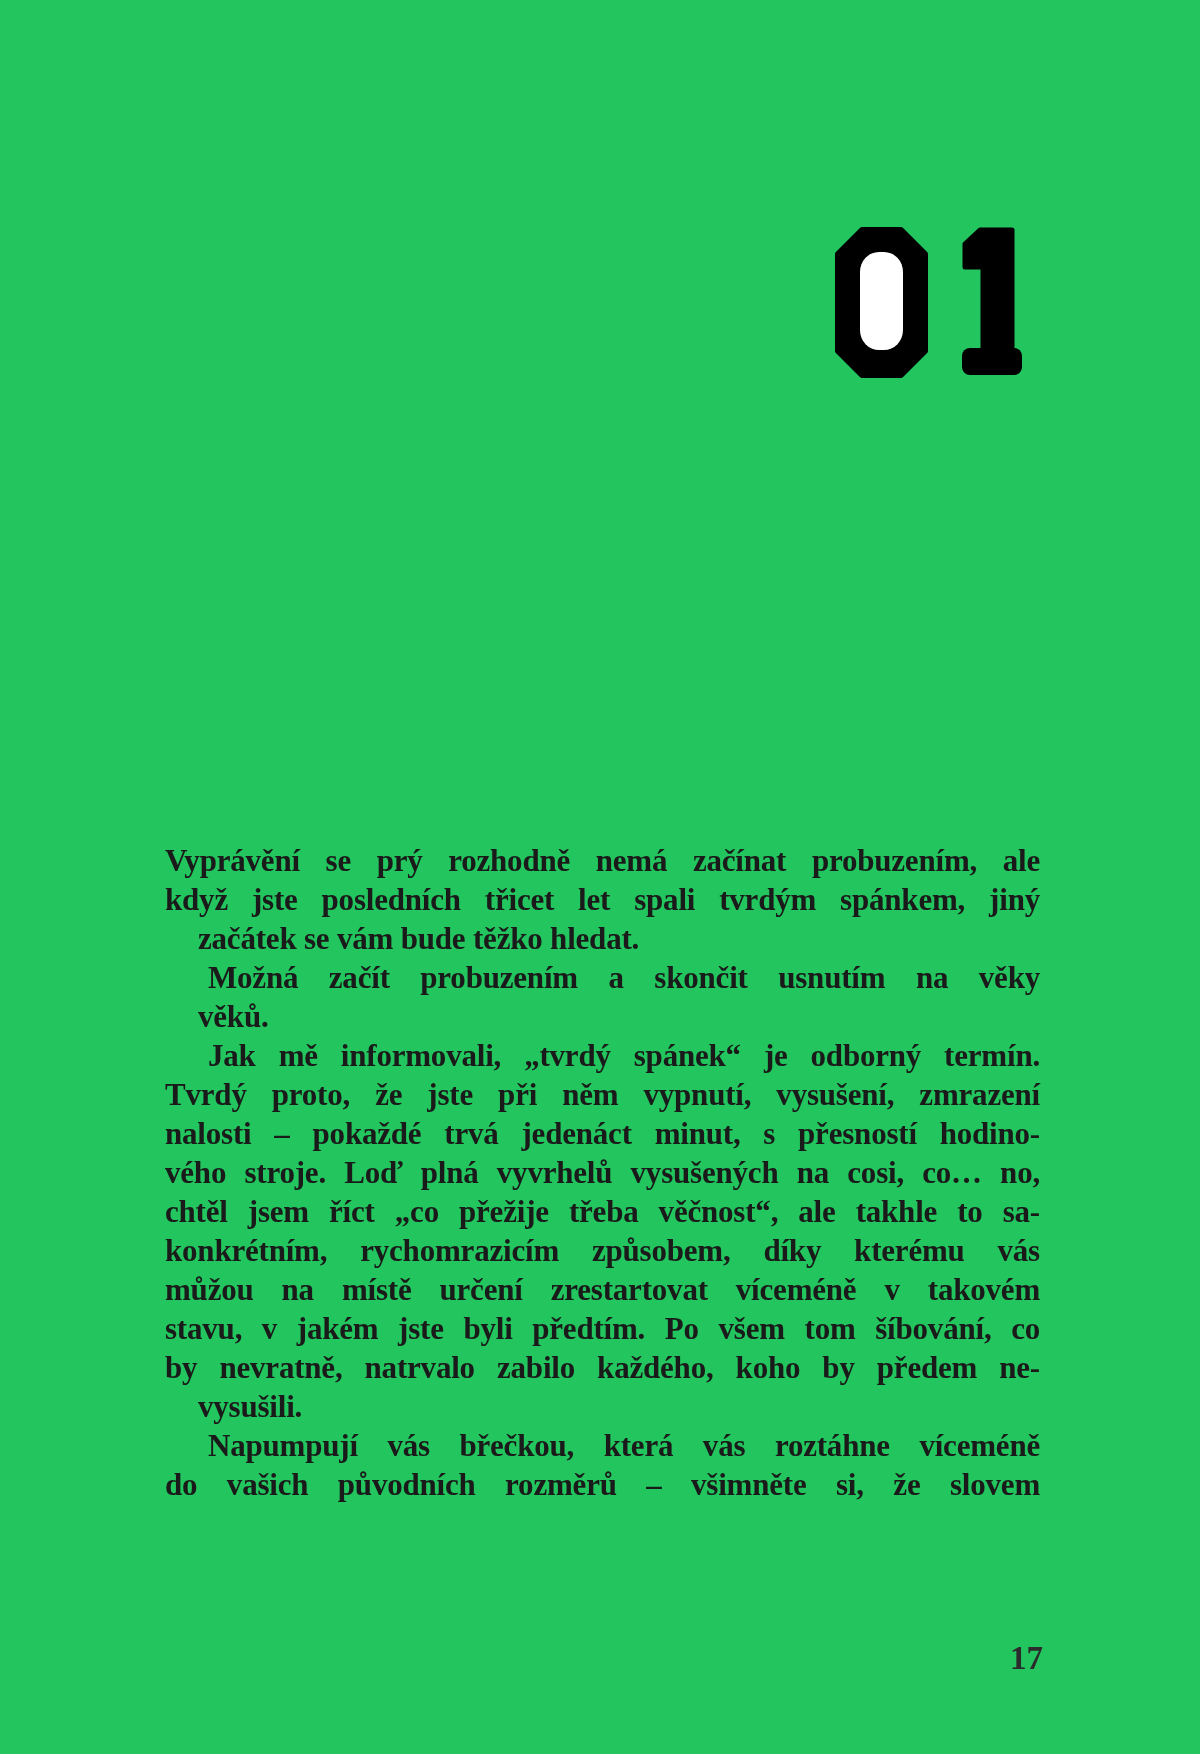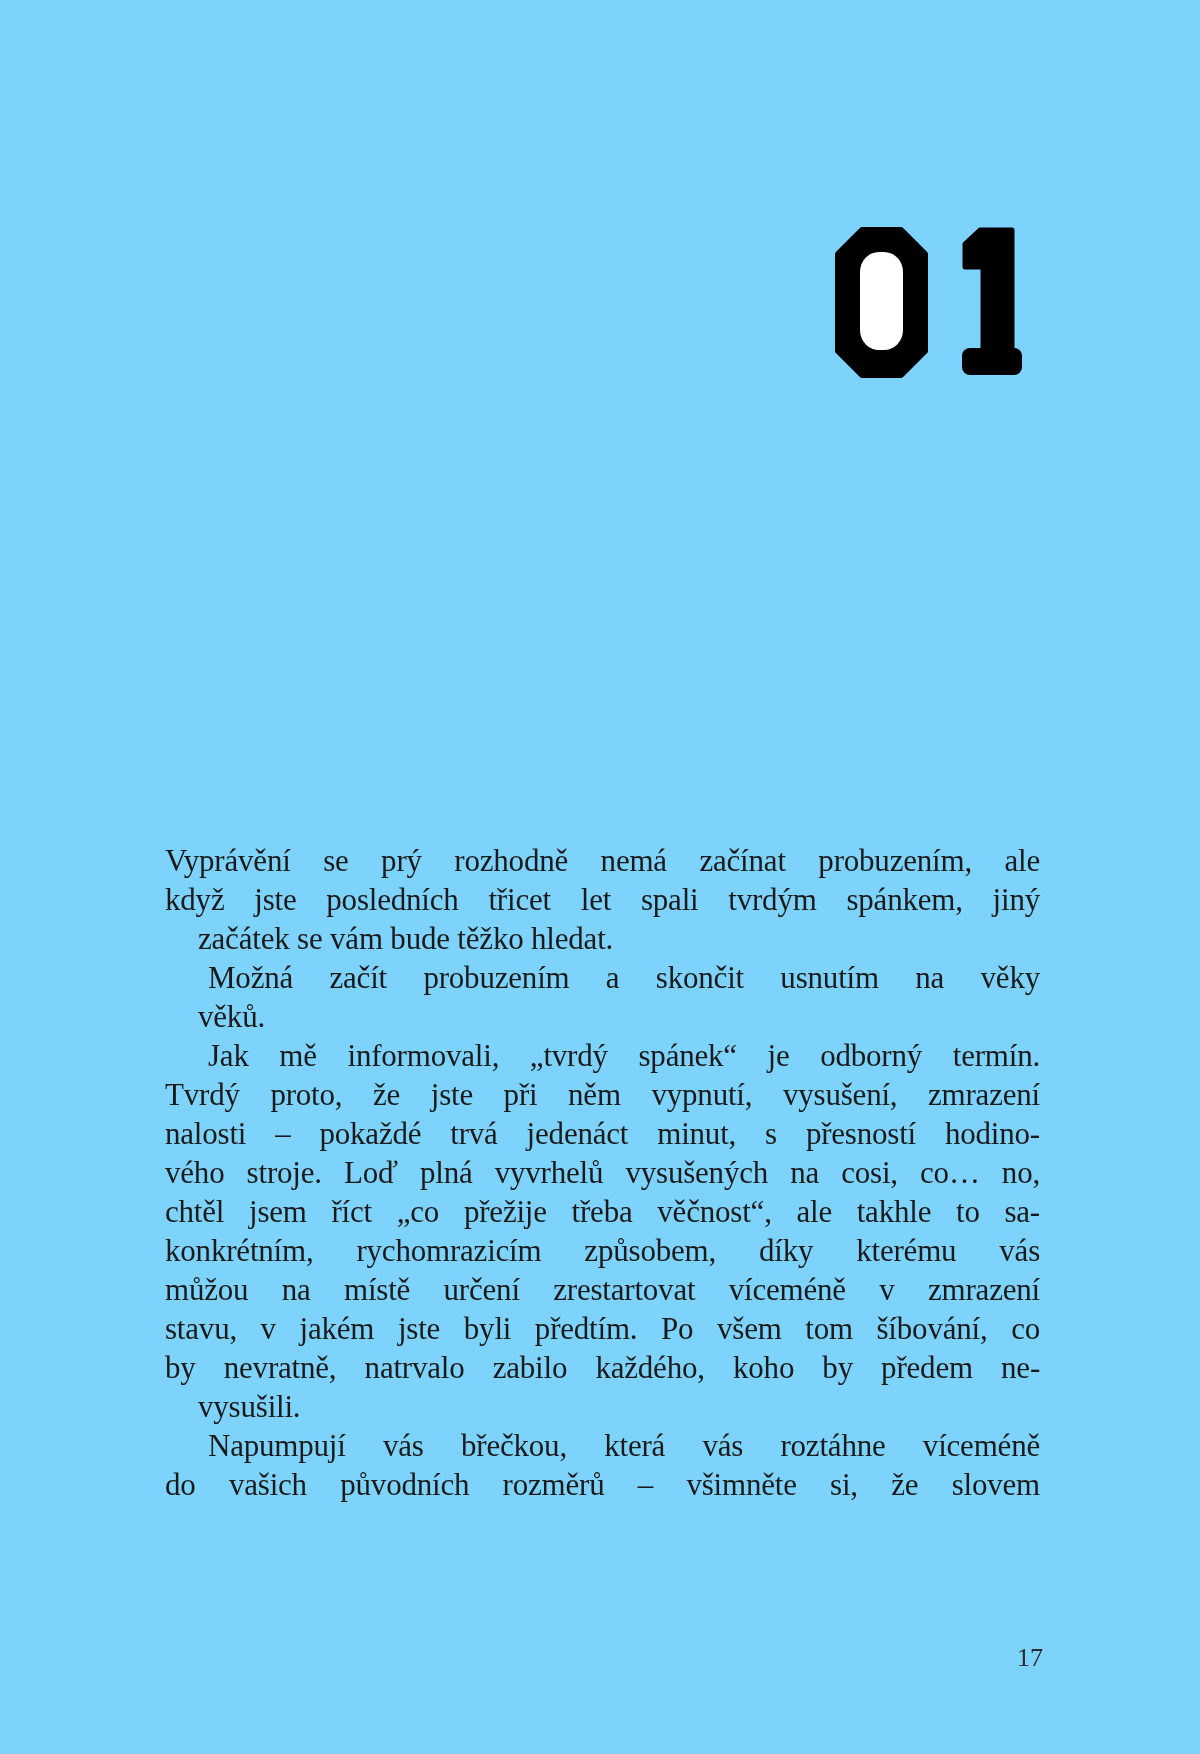--- a/index.html
+++ b/index.html
@@ -4,23 +4,24 @@
 <style>
   html, body {
     margin: 0;
     padding: 0;
     background: #ffffff;
   }
   .page {
     position: relative;
     width: 1200px;
     height: 1754px;
-    background: #7dd3fc;
+    background: #22c55e;
     overflow: hidden;
     font-family: "Liberation Serif", serif;
+    font-weight: bold;
   }
   .chapter-number {
     position: absolute;
     left: 835px;
     top: 227px;
     width: 190px;
     height: 151px;
   }
   .sr-only {
     position: absolute;
@@ -53,21 +54,21 @@
   }
   .text-block em {
     font-style: italic;
   }
   .page-number {
     position: absolute;
     left: 843px;
     top: 1642px;
     width: 200px;
     text-align: right;
-    font-size: 26px;
+    font-size: 33px;
     line-height: 32px;
     color: #2b2b2b;
     font-family: "Liberation Serif", serif;
   }
 </style>
 </head>
 <body>
 
 <div class="page">
 
@@ -88,21 +89,21 @@
       <div class="line">když jste posledních třicet let spali tvrdým spánkem, jiný</div>
       <div class="line para-end">začátek se vám bude těžko hledat.</div>
       <div class="line indent">Možná začít probuzením a skončit usnutím na věky</div>
       <div class="line para-end">věků.</div>
       <div class="line indent">Jak mě informovali, „tvrdý spánek“ je odborný termín.</div>
       <div class="line">Tvrdý proto, že jste při něm vypnutí, vysušení, zmrazení</div>
       <div class="line">nalosti – pokaždé trvá jedenáct minut, s přesností hodino-</div>
       <div class="line">vého stroje. Loď plná vyvrhelů vysušených na cosi, co… no,</div>
       <div class="line">chtěl jsem říct „co přežije třeba věčnost“, ale takhle to sa-</div>
       <div class="line">konkrétním, rychomrazicím způsobem, díky kterému vás</div>
-      <div class="line">můžou na místě určení zrestartovat víceméně v zmrazení</div>
+      <div class="line">můžou na místě určení zrestartovat víceméně v takovém</div>
       <div class="line">stavu, v jakém jste byli předtím. Po všem tom šíbování, co</div>
       <div class="line">by nevratně, natrvalo zabilo každého, koho by předem ne-</div>
       <div class="line para-end">vysušili.</div>
       <div class="line indent">Napumpují vás břečkou, která vás roztáhne víceméně</div>
       <div class="line">do vašich původních rozměrů – všimněte si, že slovem</div>
     </div>
 
   <div class="page-number">17</div>
 
 </div>

